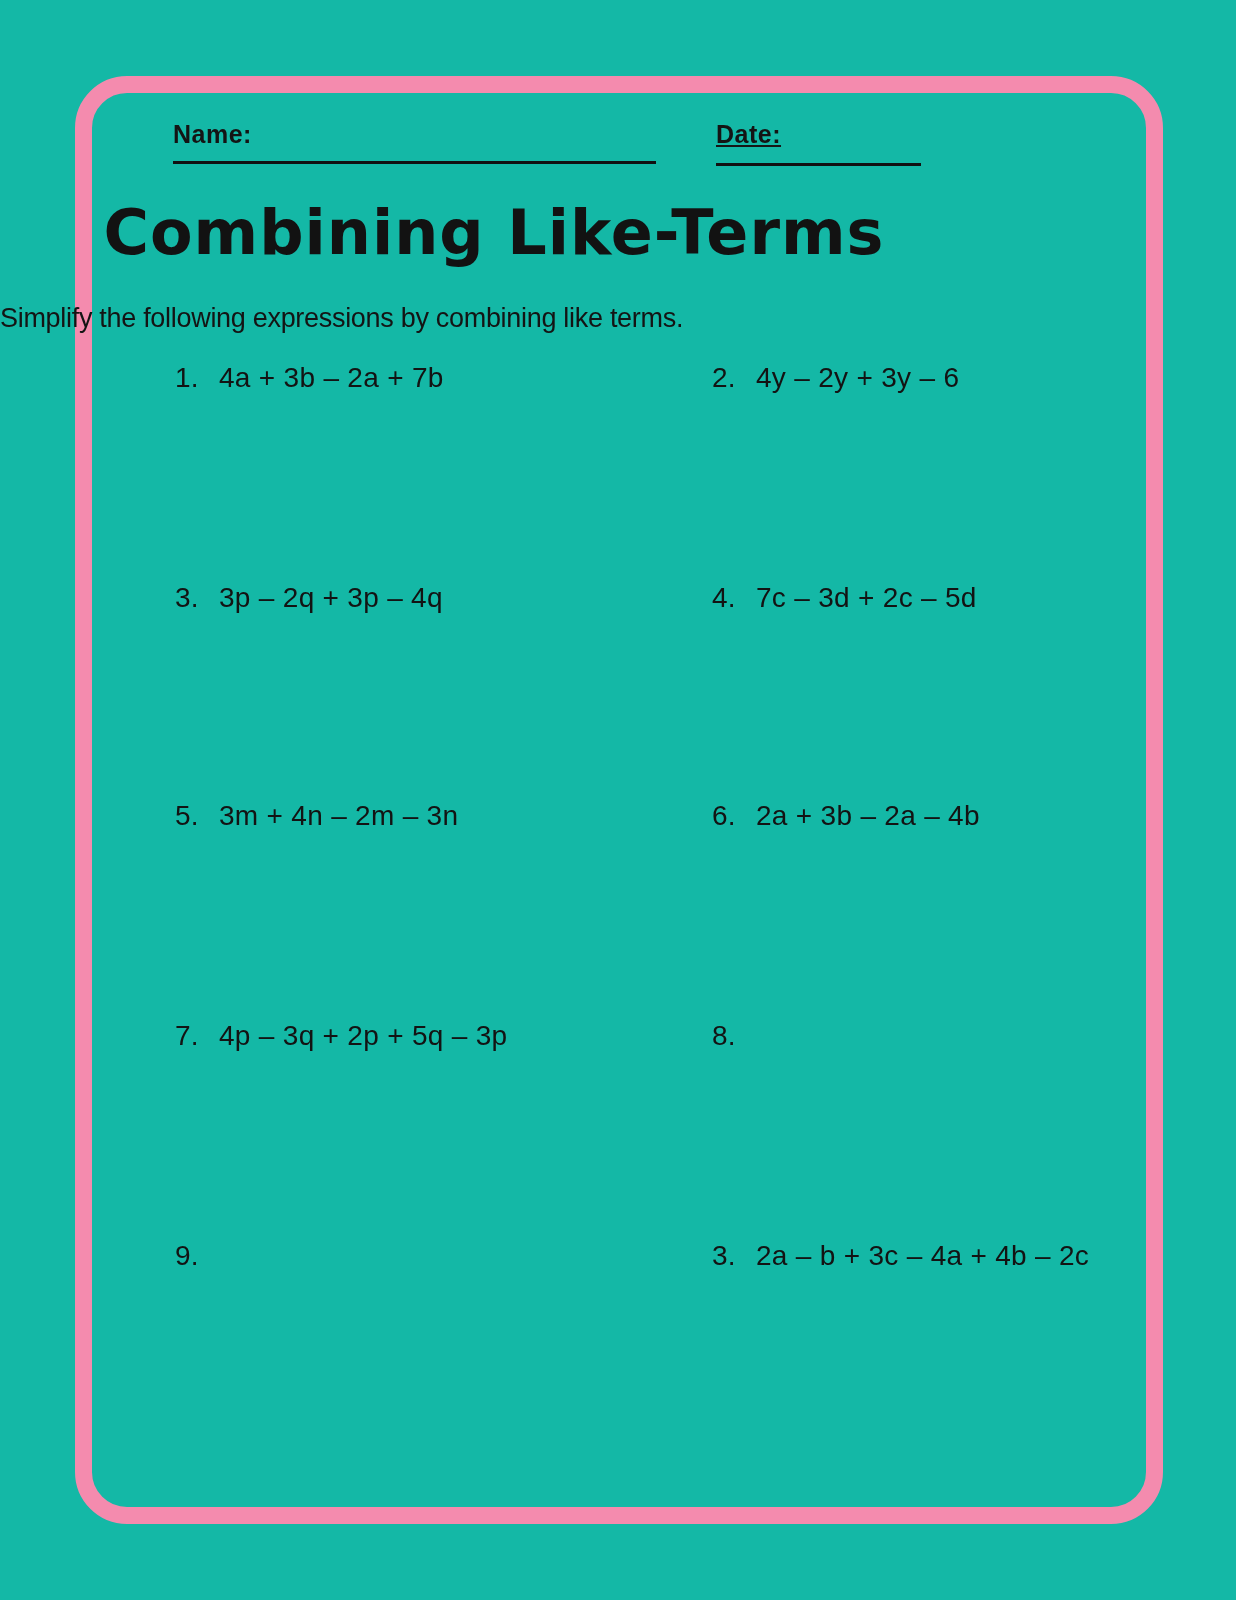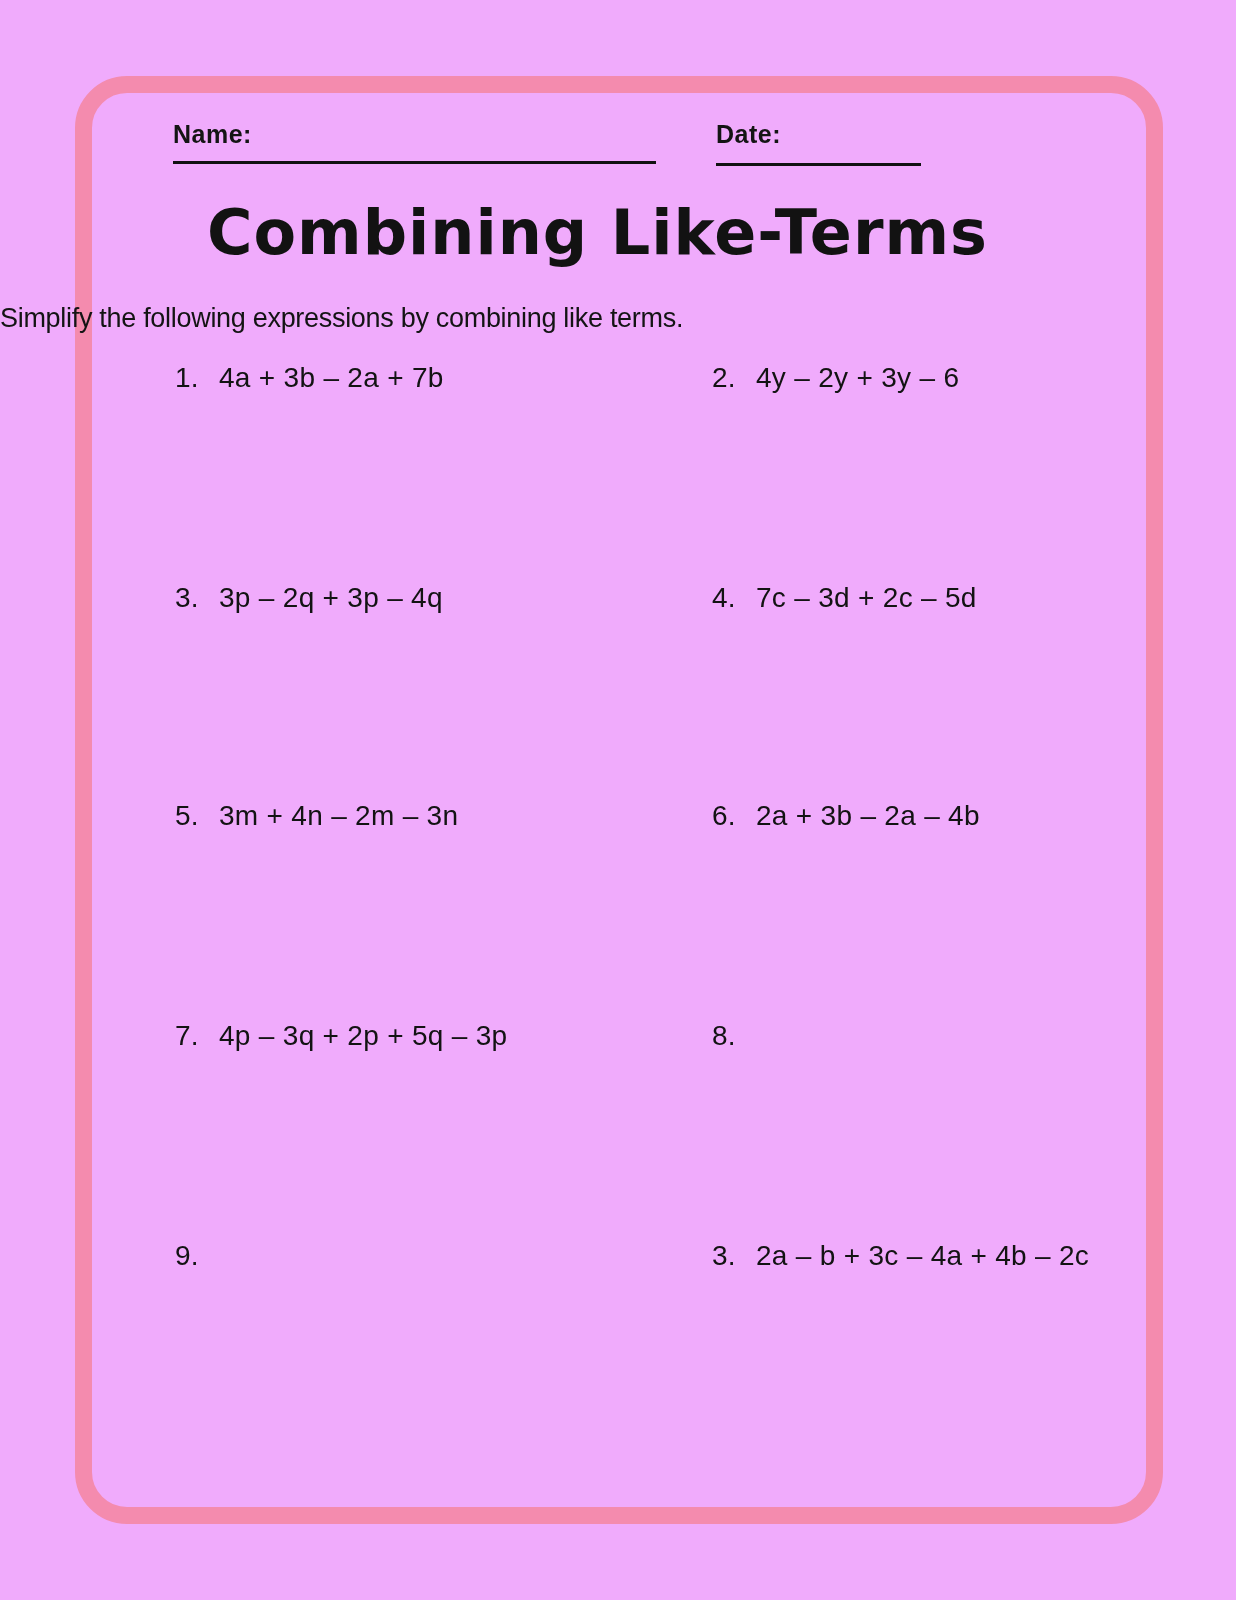--- a/index.html
+++ b/index.html
@@ -4,21 +4,21 @@
 <style>
   html, body {
     margin: 0;
     padding: 0;
     background: #ffffff;
   }
   .sheet {
     position: relative;
     width: 1236px;
     height: 1600px;
-    background: #f0abfc;
+    background: #14b8a6;
     font-family: "Liberation Sans", sans-serif;
     color: #161616;
     overflow: hidden;
   }
   .frame {
     position: absolute;
     left: 75px;
     top: 76px;
     width: 1088px;
     height: 1448px;
@@ -35,29 +35,29 @@
     font-weight: 600;
     letter-spacing: 0.5px;
     color: #141414;
   }
   .field-line {
     border-bottom: 3px solid #111111;
     height: 0;
   }
   .name-block { left: 173px; top: 120px; }
   .name-block .field-line { width: 483px; margin-top: 12px; }
-  .date-block { left: 716px; top: 120px; }
+  .date-block { left: 716px; top: 120px; text-decoration: underline; }
   .date-block .field-line { width: 205px; margin-top: 14px; }
   .title {
     position: absolute;
     left: 0;
     top: 196px;
     width: 988px;
     margin: 0;
-    text-align: right;
+    text-align: center;
     font-size: 62px;
     font-weight: 800;
     letter-spacing: 1px;
     color: #121212;
     font-family: "DejaVu Sans", "Liberation Sans", sans-serif;
   }
   .instructions {
     position: absolute;
     left: 0;
     top: 303px;

